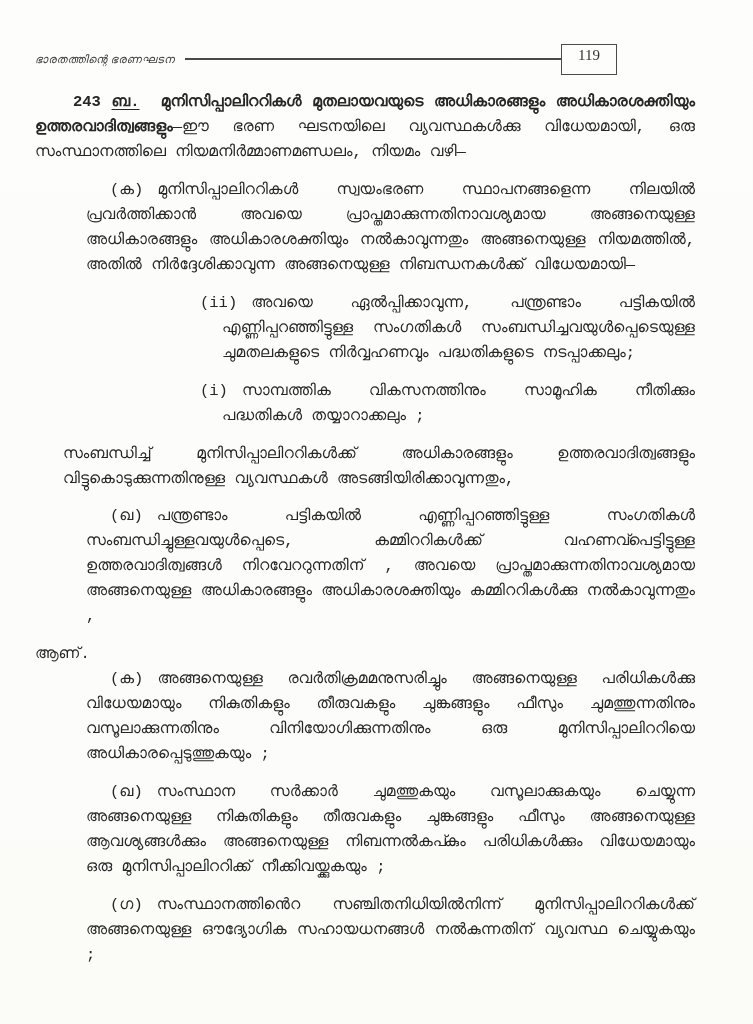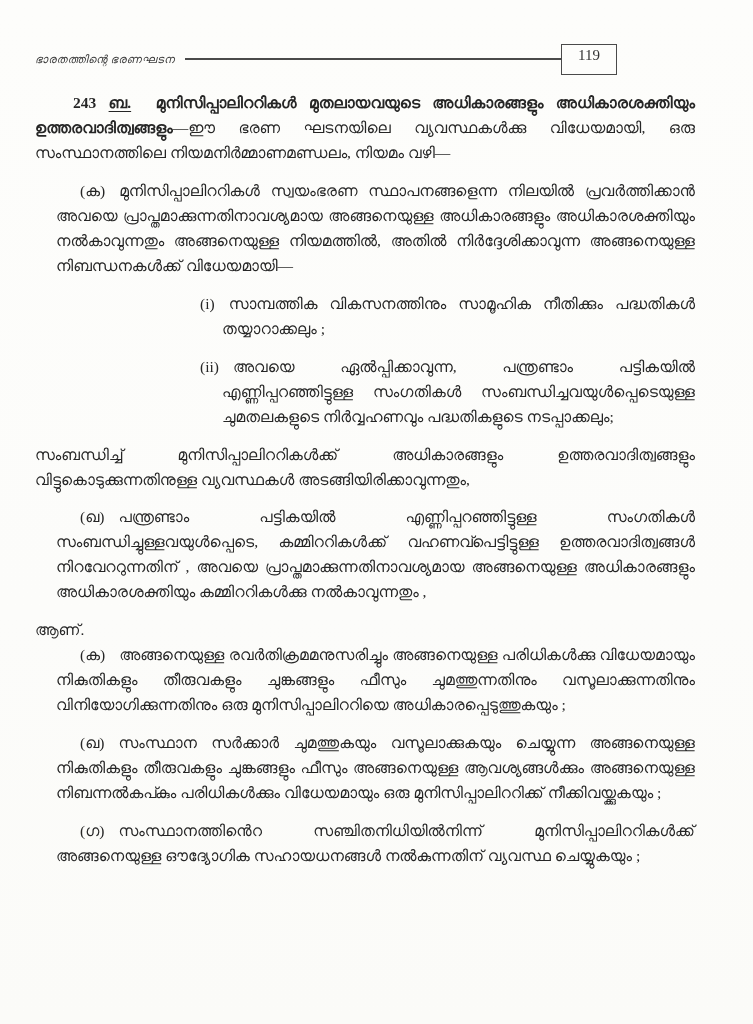--- a/index.html
+++ b/index.html
@@ -45,32 +45,33 @@
     background:#fdfdfb;
   }
   
   .content{margin-top:14px;}
   p{margin:0;}
   .para{
     margin:0 58px 13px 35px;
     font-size:15.5px;
     line-height:25px;
     text-align:justify;
+    font-family:Liberation Mono, monospace;
   }
   .head-para{text-indent:38px;margin-top:16px;}
   .bold{font-weight:bold;}
   .sec-letter{
     font-weight:bold;
     text-decoration:underline;
     text-underline-offset:3px;
     text-decoration-thickness:1px;
   }
-  .mid-para{margin-left:35px;margin-bottom:12px;}
+  .mid-para{margin-left:63px;margin-bottom:12px;}
   .lvl1{
-    margin-left:56px;
+    margin-left:86px;
     text-indent:24px;
     margin-bottom:13px;
   }
   .lvl2{
     margin-left:222px;
     text-indent:-22px;
     margin-bottom:13px;
   }
   .marker{padding-right:14px;}
   .tail-para{margin-left:35px;margin-bottom:0;}
@@ -85,23 +86,23 @@
     <span class="header-rule"></span>
     <span class="page-num-box">119</span>
   </div>
 
   <div class="content">
 
     <p class="para head-para"><span class="bold">243</span>&nbsp;<span class="sec-letter">ബ.</span>&nbsp;&nbsp;<span class="bold">മുനിസിപ്പാലിററികൾ മുതലായവയുടെ അധികാരങ്ങളും അധികാരശക്തിയും ഉത്തരവാദിത്വങ്ങളും</span><span>—ഈ ഭരണ ഘടനയിലെ വ്യവസ്ഥകൾക്കു വിധേയമായി, ഒരു സംസ്ഥാനത്തിലെ നിയമനിർമ്മാണമണ്ഡലം, നിയമം വഴി—</span></p>
 
     <p class="para lvl1"><span class="marker">(ക)</span><span>മുനിസിപ്പാലിററികൾ  സ്വയംഭരണ സ്ഥാപനങ്ങളെന്ന നിലയിൽ പ്രവർത്തിക്കാൻ അവയെ പ്രാപ്തമാക്കുന്നതിനാവശ്യമായ അങ്ങനെയുള്ള അധികാരങ്ങളും അധികാരശക്തിയും നൽകാവുന്നതും അങ്ങനെയുള്ള നിയമത്തിൽ, അതിൽ നിർദ്ദേശിക്കാവുന്ന അങ്ങനെയുള്ള നിബന്ധനകൾക്ക്  വിധേയമായി—</span></p>
 
+    <p class="para lvl2"><span class="marker">(ii)</span><span>അവയെ ഏൽപ്പിക്കാവുന്ന, പന്ത്രണ്ടാം പട്ടികയിൽ  എണ്ണിപ്പറഞ്ഞിട്ടുള്ള സംഗതികൾ സംബന്ധിച്ചവയുൾപ്പെടെയുള്ള ചുമതലകളുടെ നിർവ്വഹണവും പദ്ധതികളുടെ നടപ്പാക്കലും;</span></p>
+
     <p class="para lvl2"><span class="marker">(i)</span><span>സാമ്പത്തിക വികസനത്തിനും സാമൂഹിക നീതിക്കും പദ്ധതികൾ തയ്യാറാക്കലും ;</span></p>
-
-    <p class="para lvl2"><span class="marker">(ii)</span><span>അവയെ ഏൽപ്പിക്കാവുന്ന, പന്ത്രണ്ടാം പട്ടികയിൽ  എണ്ണിപ്പറഞ്ഞിട്ടുള്ള സംഗതികൾ സംബന്ധിച്ചവയുൾപ്പെടെയുള്ള ചുമതലകളുടെ നിർവ്വഹണവും പദ്ധതികളുടെ നടപ്പാക്കലും;</span></p>
 
     <p class="para mid-para">സംബന്ധിച്ച് മുനിസിപ്പാലിററികൾക്ക് അധികാരങ്ങളും ഉത്തരവാദിത്വങ്ങളും വിട്ടുകൊടുക്കുന്നതിനുള്ള വ്യവസ്ഥകൾ അടങ്ങിയിരിക്കാവുന്നതും,</p>
 
     <p class="para lvl1"><span class="marker">(ഖ)</span><span>പന്ത്രണ്ടാം പട്ടികയിൽ എണ്ണിപ്പറഞ്ഞിട്ടുള്ള സംഗതികൾ സംബന്ധിച്ചുള്ളവയുൾപ്പെടെ, കമ്മിററികൾക്ക്  വഹണവ്പെട്ടിട്ടുള്ള  ഉത്തരവാദിത്വങ്ങൾ  നിറവേററുന്നതിന് , അവയെ പ്രാപ്തമാക്കുന്നതിനാവശ്യമായ  അങ്ങനെയുള്ള  അധികാരങ്ങളും  അധികാരശക്തിയും കമ്മിററികൾക്കു നൽകാവുന്നതും ,</span></p>
 
     <p class="para tail-para">ആണ്.</p>
 
 
     <p class="para lvl1"><span class="marker">(ക)</span><span>അങ്ങനെയുള്ള രവർതിക്രമമനുസരിച്ചും അങ്ങനെയുള്ള പരിധികൾക്കു വിധേയമായും നികുതികളും തീരുവകളും ചുങ്കങ്ങളും ഫീസും ചുമത്തുന്നതിനും വസൂലാക്കുന്നതിനും വിനിയോഗിക്കുന്നതിനും ഒരു മുനിസിപ്പാലിററിയെ അധികാരപ്പെടുത്തുകയും ;</span></p>
 

